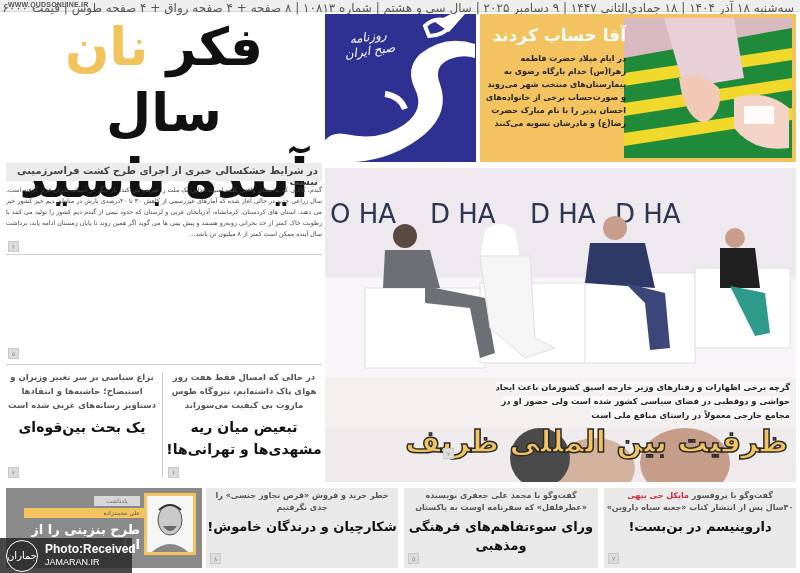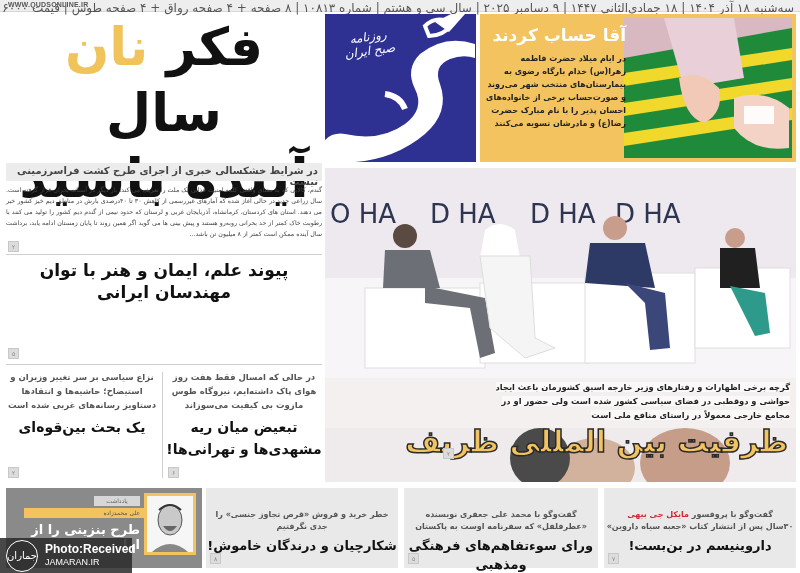--- a/index.html
+++ b/index.html
@@ -47,21 +47,21 @@
 
   
   .bigphoto { position: absolute; left: 325px; top: 168px; width: 471px; height: 314px; overflow: hidden; background: #efeaf1; }
   .bigphoto .caption { position: absolute; right: 6px; top: 212px; width: 300px; direction: rtl; text-align: right; font-size: 8.3px; line-height: 14px; font-weight: bold; color: #222; }
   .bigphoto .caption span { background: rgba(255,255,255,0.55); }
   .bigphoto .title { position: absolute; right: 8px; top: 256px; direction: rtl; font-size: 30px; font-weight: 900; color: #f2c35e; -webkit-text-stroke: 1.5px #2a2a2a; letter-spacing: -0.5px; }
   .bigphoto .badge { position: absolute; left: 118px; top: 280px; }
 
   
   .bottom { position: absolute; top: 488px; height: 80px; background: #e9e9e9; direction: rtl; text-align: center; }
-  .bottom .kicker { font-size: 8px; line-height: 12px; color: #555; font-weight: bold; padding-top: 21px; }
+  .bottom .kicker { font-size: 8px; line-height: 12px; color: #555; font-weight: bold; padding-top: 2px; }
   .bottom .kicker .red { color: #d1283a; }
   .bottom .main { font-size: 13px; line-height: 19px; font-weight: 900; color: #111; margin-top: 3px; }
   .bottom .badge { position: absolute; left: 4px; bottom: 4px; }
 
   .note { position: absolute; left: 6px; top: 488px; width: 196px; height: 80px; background: #8a8a8a; }
   .note .portrait { position: absolute; right: 6px; top: 5px; width: 52px; height: 62px; background: #f2c35e; padding: 3px; }
   .note .portrait .face { width: 100%; height: 100%; background: #f5f5f5; position: relative; overflow: hidden; }
   .note .label { position: absolute; right: 62px; top: 8px; width: 46px; height: 10px; background: #d7d7d7; font-size: 6px; color: #666; text-align: center; line-height: 10px; direction: rtl; }
   .note .author { position: absolute; right: 58px; top: 20px; width: 120px; height: 10px; background: #f2c35e; font-size: 6px; color: #555; text-align: right; line-height: 10px; padding-right: 4px; direction: rtl; }
   .note .title { position: absolute; right: 62px; top: 34px; font-size: 13px; font-weight: bold; color: #fff; direction: rtl; }
@@ -117,21 +117,20 @@
     <div class="body">در ایام میلاد حضرت فاطمه زهرا(س) خدام بارگاه رضوی به بیمارستان‌های منتخب شهر می‌روند و صورت‌حساب برخی از خانواده‌های احسان پذیر را با نام مبارک حضرت رضا(ع) و مادرشان تسویه می‌کنند</div>
   </div>
 </div>
 
 <div class="subhead">در شرایط خشکسالی خبری از اجرای طرح کشت فراسرزمینی نیست</div>
 <div class="lede">گندم، کالایی که به معنای واقعی کلمه امنیت غذایی یک ملت را تعریف می کند، بار دیگر در آستانه بحران قرار گرفته است. سال زراعی جدید در حالی آغاز شده که آمارهای غیررسمی از کاهش ۳۰ تا ۴۰درصدی بارش در مناطق دیم خیز کشور خبر می دهند. استان های کردستان، کرمانشاه، آذربایجان غربی و لرستان که حدود نیمی از گندم دیم کشور را تولید می کنند با رطوبت خاک کمتر از حد بحرانی روبه‌رو هستند و پیش بینی ها می گوید اگر همین روند تا پایان زمستان ادامه یابد، برداشت سال آینده ممکن است کمتر از ۸ میلیون تن باشد...</div>
 <span class="pagebadge lede-badge">۲</span>
 <div class="divider" style="left:6px; top:254px; width:316px;"></div>
 
 <div class="story2">
-  <div class="main">پیوند علم، ایمان و هنر با توان مهندسان ایرانی</div>
 </div>
 <span class="pagebadge story2-badge">۵</span>
 <div class="divider" style="left:6px; top:364px; width:316px;"></div>
 
 <div class="col-story" style="left:166px; width:156px;">
   <div class="kicker">در حالی که امسال فقط هفت روز هوای پاک داشته‌ایم، نیروگاه طوس مازوت بی کیفیت می‌سوزاند</div>
   <div class="main">تبعیض میان ریه مشهدی‌ها و تهرانی‌ها!</div>
   <span class="pagebadge" style="position:absolute; left:2px; bottom:0;">۶</span>
 </div>
 <div class="vline" style="left:162px; top:372px; height:106px;"></div>

